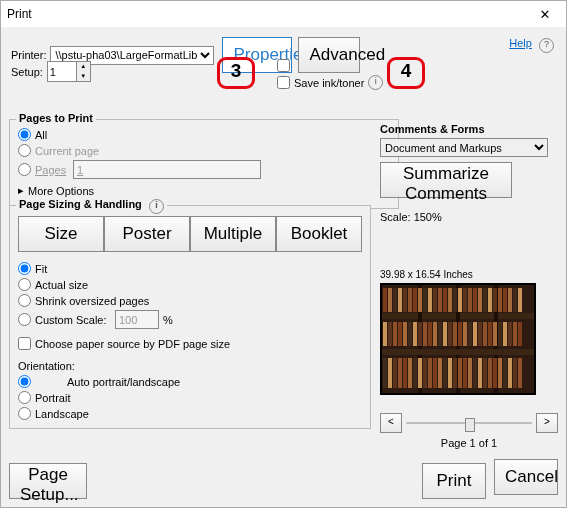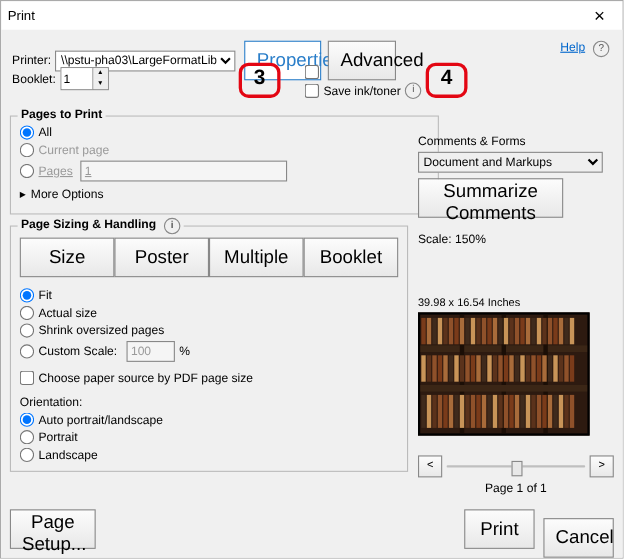--- a/index.html
+++ b/index.html
@@ -174,42 +174,42 @@
       <button class="btn btn-blue" style="margin-left:8px; width:70px;">Properties</button>
       <button class="btn" style="margin-left:6px; width:62px;">Advanced</button>
     </div>
 
     <div style="position:absolute; right:12px; top:10px;">
       <a href="#" class="help-link">Help</a>
       <span class="help-q">?</span>
     </div>
 
     <div class="row" style="position:absolute; left:10px; top:34px;">
-      <span class="label">Booklet:</span>
+      <span class="label">Setup:</span>
       <span class="spinner" style="margin-left:4px;">
         <input value="1" style="">
         <span class="arrows">
           <span>▲</span>
           <span>▼</span>
         </span>
       </span>
     </div>
 
     <div style="position:absolute; left:276px; top:32px;">
       <label class="row">
         <input type="checkbox" style="">
       </label>
       <label class="row" style="margin-top:3px;">
         <input type="checkbox" style="">
         <span>Save ink/toner</span>
         <span class="help-q">i</span>
       </label>
     </div>
 
-    <fieldset class="groupbox" style="left:8px; top:78px; width:390px; height:90px;">
+    <fieldset class="groupbox" style="left:8px; top:92px; width:390px; height:90px;">
       <span class="legend">Pages to Print</span>
       <label class="row" style="margin-top:4px;">
         <input type="radio" name="ptp" checked="" style="">
         <span>All</span>
       </label>
       <label class="row disabled" style="margin-top:3px;">
         <input type="radio" name="ptp" style="">
         <span>Current page</span>
       </label>
       <label class="row disabled" style="margin-top:3px;text-decoration:underline;">
@@ -254,36 +254,36 @@
         <input class="text-input disabled" style="width: 36px; color: rgb(154, 154, 154); background: rgb(245, 245, 245);" value="100">
         <span style="margin-left:4px;">%</span>
       </label>
 
       <label class="row" style="margin-top:8px;">
         <input type="checkbox" style="">
         <span>Choose paper source by PDF page size</span>
       </label>
 
       <div style="margin-top:10px;">Orientation:</div>
-      <label class="row" style="margin-top:3px;">
+      <label class="row" style="margin-top:3px;gap:32px;">
         <input type="radio" name="ori" checked="" style="">
         <span>Auto portrait/landscape</span>
       </label>
       <label class="row" style="margin-top:3px;">
         <input type="radio" name="ori" style="">
         <span>Portrait</span>
       </label>
       <label class="row" style="margin-top:3px;">
         <input type="radio" name="ori" style="">
         <span>Landscape</span>
       </label>
     </fieldset>
 
     <div class="preview-area">
-      <div style="font-weight:normal;">Comments &amp; Forms</div>
+      <div style="font-weight:bold;">Comments &amp; Forms</div>
       <select style="width:168px; height:19px; margin-top:3px; border:1px solid #888; font-size:11px;">
         <option>Document and Markups</option>
       </select>
       <button class="btn" style="margin-top:5px; width:132px;">Summarize Comments</button>
 
       <div style="margin-top:10px;">Scale: 150%</div>
 
       <div style="margin-top:46px; font-size:10px;">39.98 x 16.54 Inches</div>
 
       <div class="preview-box" style="margin-top:3px;">
@@ -388,19 +388,19 @@
           <div class="line"></div>
             <div class="thumb"></div>
         </div>
         <div class="slider-btn">&gt;</div>
       </div>
       <div style="text-align:center; margin-top:4px;">Page 1 of 1</div>
     </div>
 
     <button class="btn" style="position:absolute; left:8px; bottom:8px; width:78px;">Page Setup...</button>
     <button class="btn" style="position:absolute; right:80px; bottom:8px; width:64px;">Print</button>
-    <button class="btn" style="position:absolute; right:8px; bottom:0; width:64px;">Cancel</button>
+    <button class="btn" style="position:absolute; right:8px; bottom:12px; width:64px;">Cancel</button>
 
     <div class="callout n3">3</div>
     <div class="callout n4">4</div>
 
   </div>
 </div>
 
 </body></html>

